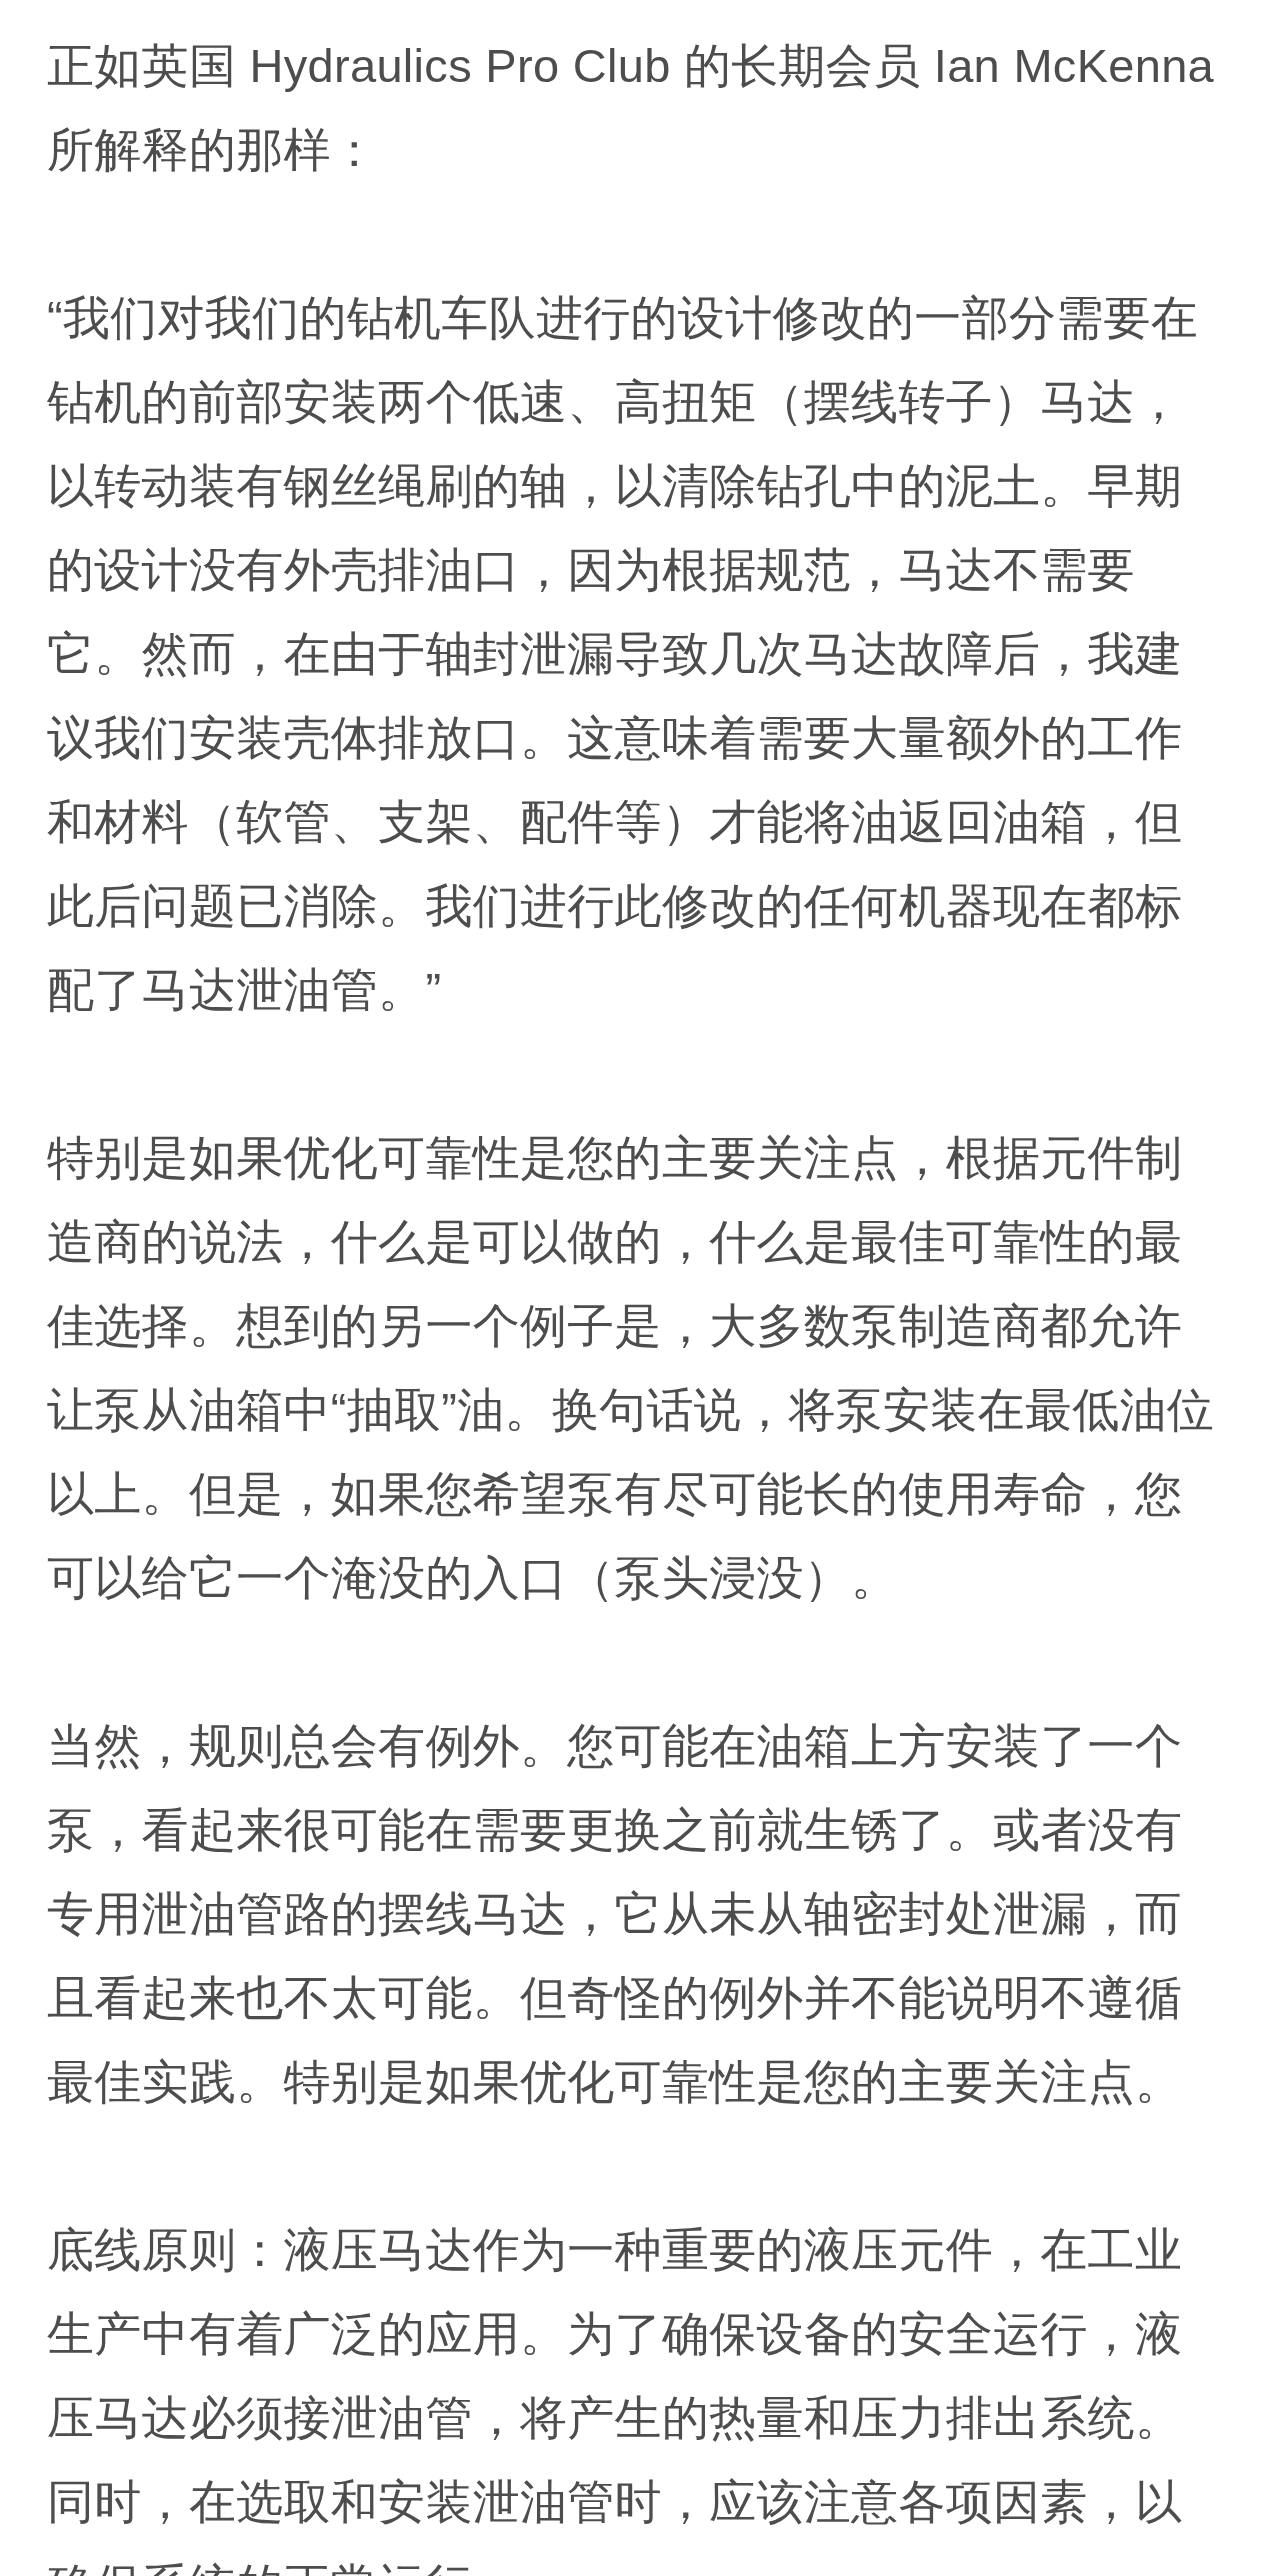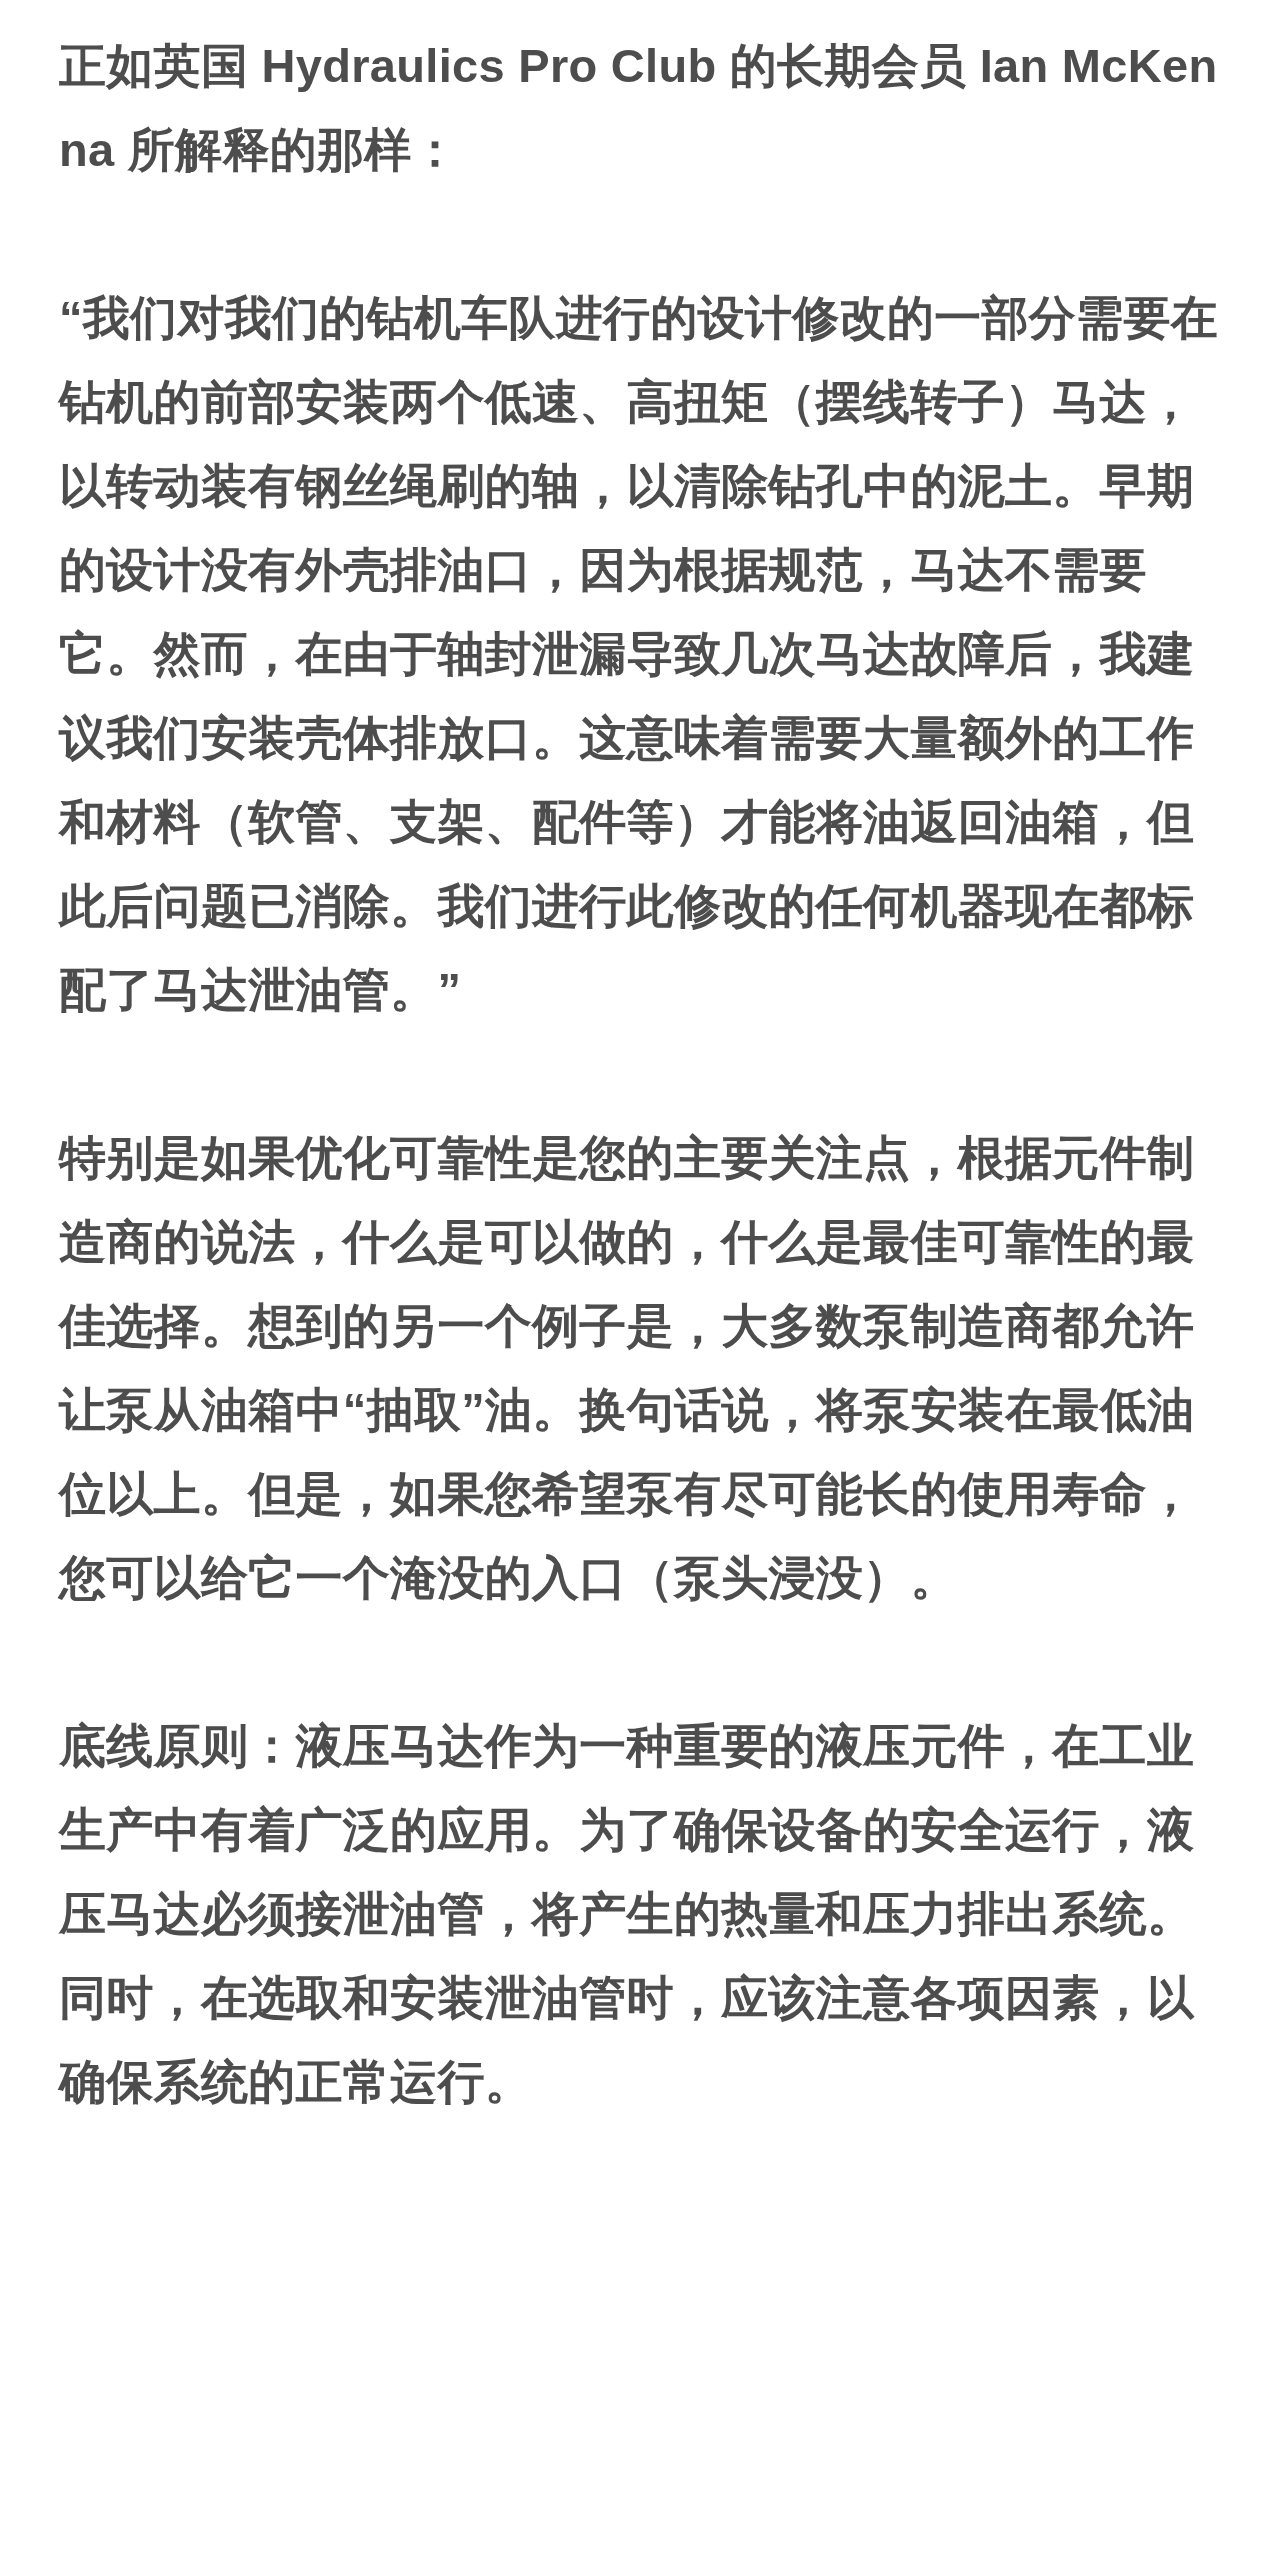--- a/index.html
+++ b/index.html
@@ -20,33 +20,33 @@
     font-family: "Liberation Sans", sans-serif;
     font-size: 47px;
     line-height: 84px;
     letter-spacing: 0.3px;
     color: #4d4d4d;
     text-align: left;
     word-break: break-all;
     overflow-wrap: break-word;
   }
   .article p {
-    margin: 0 0 84px 12px;
-    font-weight: bold;
+    margin: 0 0 84px 0;
   }
   .article p:last-child {
     margin-bottom: 0;
   }
 </style>
 </head>
 <body>
 
 <div class="article">
   <p>正如英国 Hydraulics Pro Club 的长期会员 Ian McKenna 所解释的那样：</p>
 
   <p>“我们对我们的钻机车队进行的设计修改的一部分需要在钻机的前部安装两个低速、高扭矩（摆线转子）马达，以转动装有钢丝绳刷的轴，以清除钻孔中的泥土。早期的设计没有外壳排油口，因为根据规范，马达不需要它。然而，在由于轴封泄漏导致几次马达故障后，我建议我们安装壳体排放口。这意味着需要大量额外的工作和材料（软管、支架、配件等）才能将油返回油箱，但此后问题已消除。我们进行此修改的任何机器现在都标配了马达泄油管。”</p>
 
   <p>特别是如果优化可靠性是您的主要关注点，根据元件制造商的说法，什么是可以做的，什么是最佳可靠性的最佳选择。想到的另一个例子是，大多数泵制造商都允许让泵从油箱中“抽取”油。换句话说，将泵安装在最低油位以上。但是，如果您希望泵有尽可能长的使用寿命，您可以给它一个淹没的入口（泵头浸没）。</p>
 
+  <p>当然，规则总会有例外。您可能在油箱上方安装了一个泵，看起来很可能在需要更换之前就生锈了。或者没有专用泄油管路的摆线马达，它从未从轴密封处泄漏，而且看起来也不太可能。但奇怪的例外并不能说明不遵循最佳实践。特别是如果优化可靠性是您的主要关注点。</p>
 
   <p>底线原则：液压马达作为一种重要的液压元件，在工业生产中有着广泛的应用。为了确保设备的安全运行，液压马达必须接泄油管，将产生的热量和压力排出系统。同时，在选取和安装泄油管时，应该注意各项因素，以确保系统的正常运行。</p>
 </div>
 
 
 </body></html>

